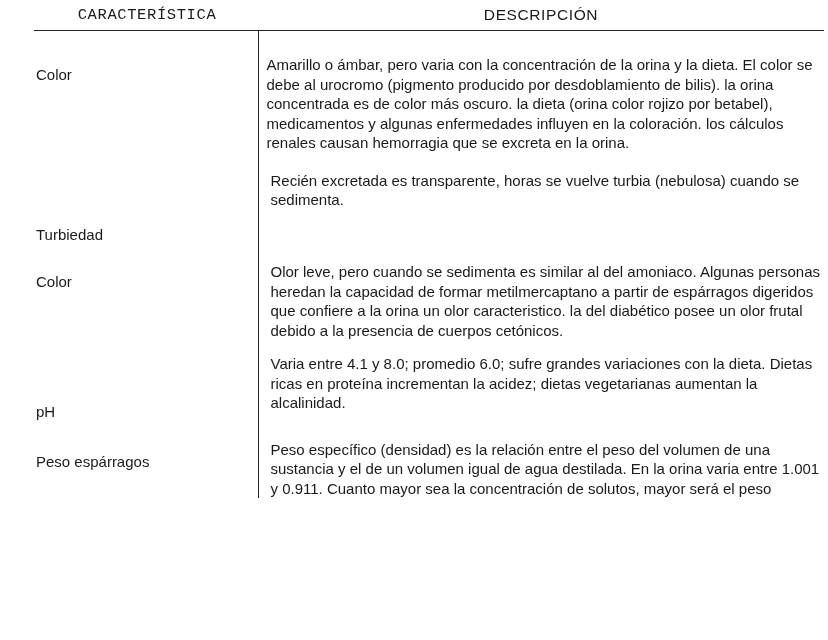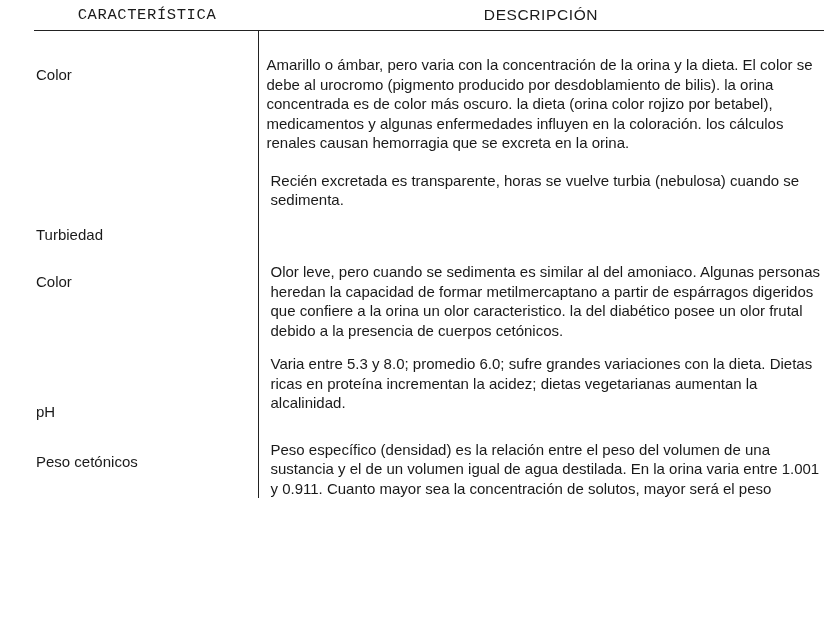--- a/index.html
+++ b/index.html
@@ -113,27 +113,27 @@
         <td class="cell-desc" style="padding-top: 18px;">
           <span class="desc-text">Olor leve, pero cuando se sedimenta es similar al del amoniaco. Algunas personas heredan la capacidad de formar metilmercaptano a partir de espárragos digeridos que confiere a la orina un olor caracteristico. la del diabético posee un olor frutal debido a la presencia de cuerpos cetónicos.</span>
         </td>
       </tr>
 
       <tr>
         <td class="cell-char" style="padding-top: 62px;">
           <span class="char-label">pH</span>
         </td>
         <td class="cell-desc" style="padding-top: 14px;">
-          <span class="desc-text">Varia entre 5.3 y 8.0; promedio 6.0; sufre grandes variaciones con la dieta. Dietas ricas en proteína incrementan la acidez; dietas vegetarianas aumentan la alcalinidad.</span>
+          <span class="desc-text">Varia entre 4.1 y 8.0; promedio 6.0; sufre grandes variaciones con la dieta. Dietas ricas en proteína incrementan la acidez; dietas vegetarianas aumentan la alcalinidad.</span>
         </td>
       </tr>
 
       <tr>
         <td class="cell-char" style="padding-top: 30px;">
-          <span class="char-label">Peso cetónicos</span>
+          <span class="char-label">Peso espárragos</span>
         </td>
         <td class="cell-desc" style="padding-top: 18px;">
           <span class="desc-text">Peso específico (densidad) es la relación entre el peso del volumen de una sustancia y el de un volumen igual de agua destilada. En la orina varia entre 1.001 y 0.911. Cuanto mayor sea la concentración de solutos, mayor será el peso</span>
         </td>
       </tr>
 
     </tbody>
   </table>
 </div>
 

